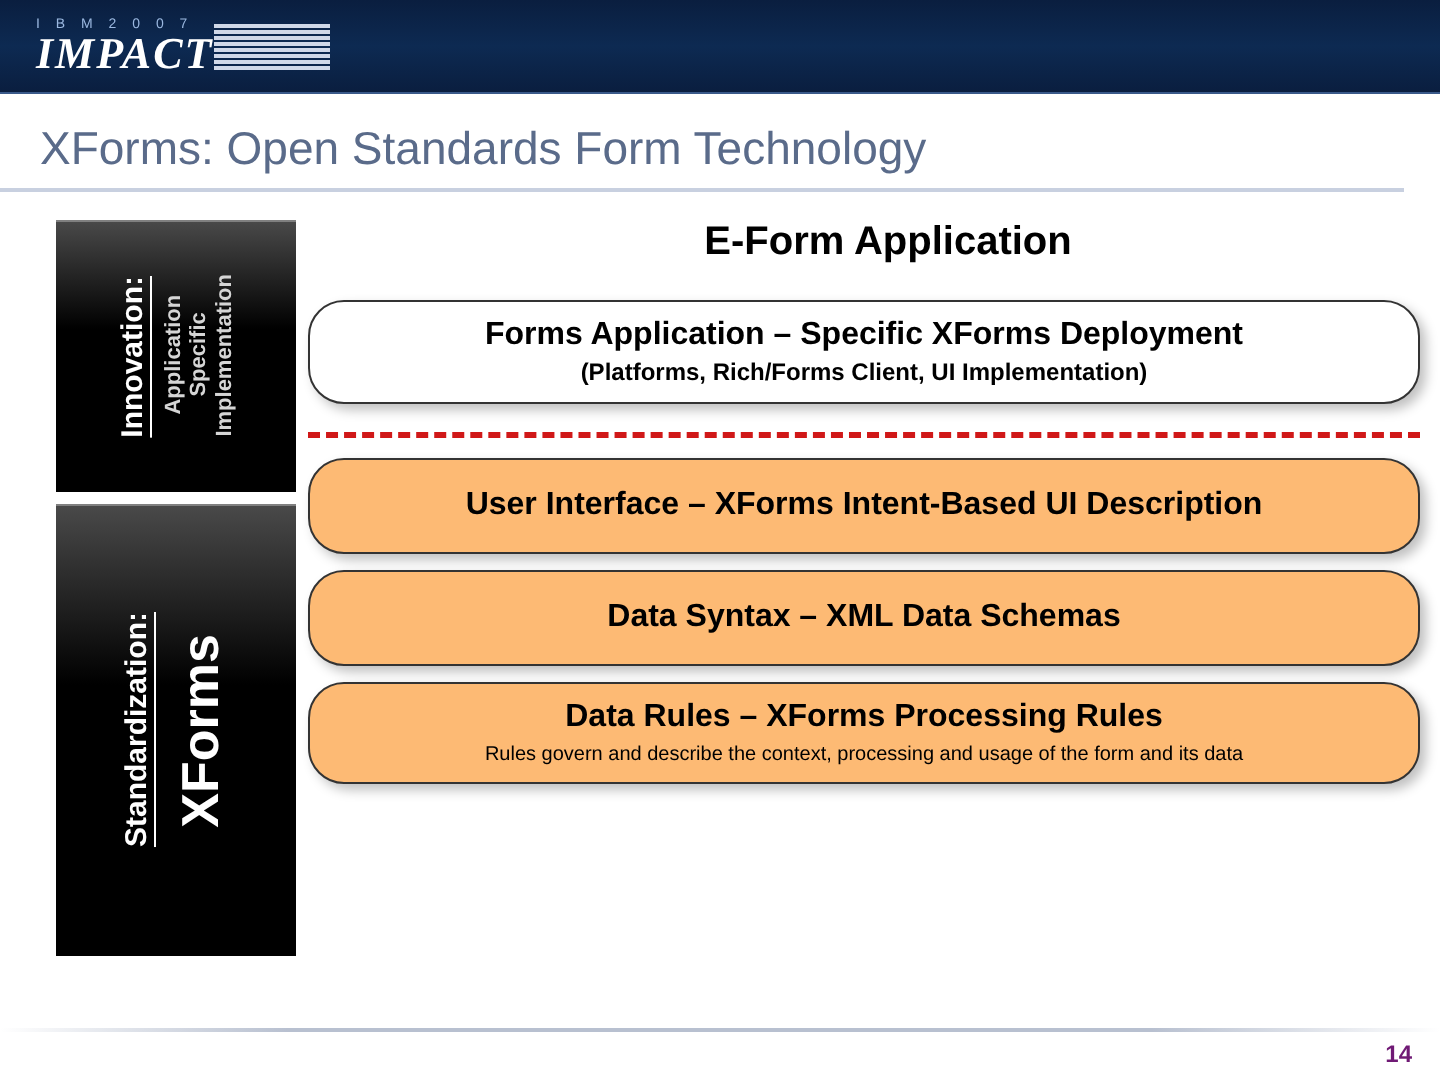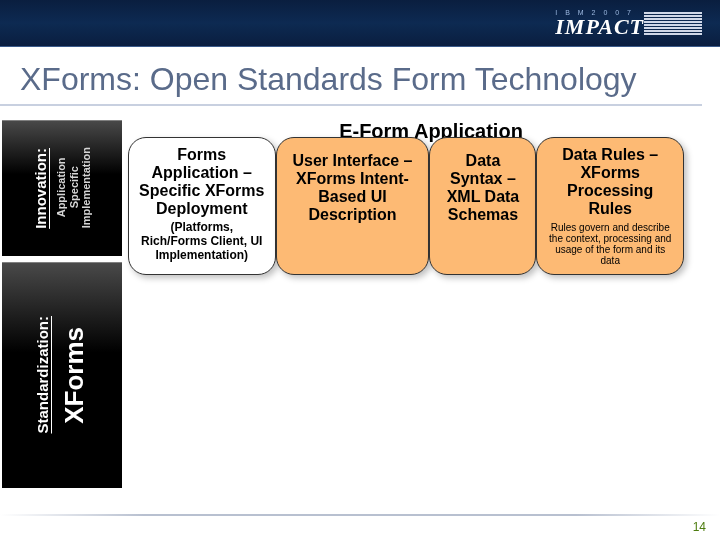--- a/index.html
+++ b/index.html
@@ -1,46 +1,46 @@
 <!DOCTYPE html>
 <html><head>
 <meta charset="utf-8">
 <style>
 body{margin:0;padding:0;font-family:Arial,Helvetica,sans-serif;background:#fff;width:720px;height:540px;overflow:hidden;position:relative}
-.topbar{height:46px;background:linear-gradient(to bottom,#0a1e3f 0%,#0d2a52 50%,#0a1e3f 100%);display:flex;align-items:center;justify-content:flex-end;padding:0 18px;border-bottom:1px solid #3a5a8a}
+.topbar{height:46px;background:linear-gradient(to bottom,#0a1e3f 0%,#0d2a52 50%,#0a1e3f 100%);display:flex;align-items:center;justify-content:flex-start;padding:0 18px;border-bottom:1px solid #3a5a8a}
 .logo-impact{display:flex;flex-direction:column;line-height:1}
 .logo-impact-small{font-size:7px;letter-spacing:3px;color:#9bb8e0}
 .logo-impact-main{font-family:"Times New Roman",serif;font-size:22px;font-weight:bold;color:#fff;font-style:italic;letter-spacing:1px}
 .ibm-logo{display:flex;flex-direction:column;gap:1px}
 .ibm-logo .bar{width:58px;height:2px;background:#d0d8e8}
-.title{font-size:32px;color:#5a6b8a;padding:14px 0 6px 20px;border-bottom:2px solid #c8d0e0;margin:0 18px 0 0}
-.content{position:relative;margin:14px 0 0 2px;height:400px}
+.title{font-size:23px;color:#5a6b8a;padding:14px 0 6px 20px;border-bottom:2px solid #c8d0e0;margin:0 18px 0 0}
+.content{position:relative;margin:14px 0 0 28px;height:400px}
 .app-title{font-size:20px;font-weight:bold;color:#000;text-align:center;margin:0 40px 10px 180px}
 .left-col{position:absolute;left:0;top:0;display:flex;flex-direction:column;gap:6px}
 .black-box{background:linear-gradient(to bottom,#4a4a4a 0%,#000 40%,#000 100%);display:flex;align-items:center;justify-content:center;padding:4px 6px;box-shadow:inset 0 1px 0 rgba(255,255,255,0.3)}
 .black-box.small{width:108px;height:128px}
 .black-box.big{width:108px;height:218px}
 .vlabel{writing-mode:vertical-rl;transform:rotate(180deg);color:#fff;text-align:center}
 .vlabel.bold-u{font-weight:bold;font-size:15px;text-decoration:underline}
 .vlabel.grey{color:#d5d5d5;font-size:11px;font-weight:bold;line-height:1.15}
 .vlabel.xforms{font-size:26px;font-weight:bold}
-.right-stack{position:absolute;left:126px;top:17px;width:556px;display:flex;flex-direction:row}
+.right-stack{position:absolute;left:126px;top:40px;width:556px;display:flex;flex-direction:column}
 .layer{background:#fff;border:1px solid #333;border-radius:18px;padding:8px 10px;text-align:center;margin-bottom:8px;box-shadow:3px 3px 6px rgba(0,0,0,0.25)}
 .layer.cream{background:#fdba74}
 .layer.top .t1{font-size:16px;font-weight:bold}
 .layer .sub{font-size:12px;font-weight:bold;margin-top:2px}
 .divider{height:0;border-top:3px dashed #d01818;margin:6px 0 10px 0}
 .layer.ui{padding:14px 10px}
 .layer.ui .t1{font-size:16px;font-weight:bold}
 .layer.rules .t1{font-size:16px;font-weight:bold}
 .layer.rules .rsub{font-size:10px;margin-top:4px}
 .layer.syntax{padding:14px 10px}
 .layer.syntax .t1{font-size:16px;font-weight:bold}
 .footer-line{position:absolute;bottom:24px;left:0;right:0;height:2px;background:linear-gradient(to right,rgba(200,200,210,0) 0%,#b8c0d0 20%,#b8c0d0 80%,rgba(200,200,210,0) 100%)}
-.pagenum{position:absolute;bottom:6px;right:14px;font-size:12px;font-weight:normal;color:#4d7c0f}
+.pagenum{position:absolute;bottom:6px;right:14px;font-size:12px;font-weight:bold;color:#701a75}
 </style>
 </head>
 <body>
 
 <div class="topbar">
   <div class="logo-impact">
     <span class="logo-impact-small">I B M   2 0 0 7</span>
     <span class="logo-impact-main">IMPACT</span>
   </div>
   <div class="ibm-logo">

